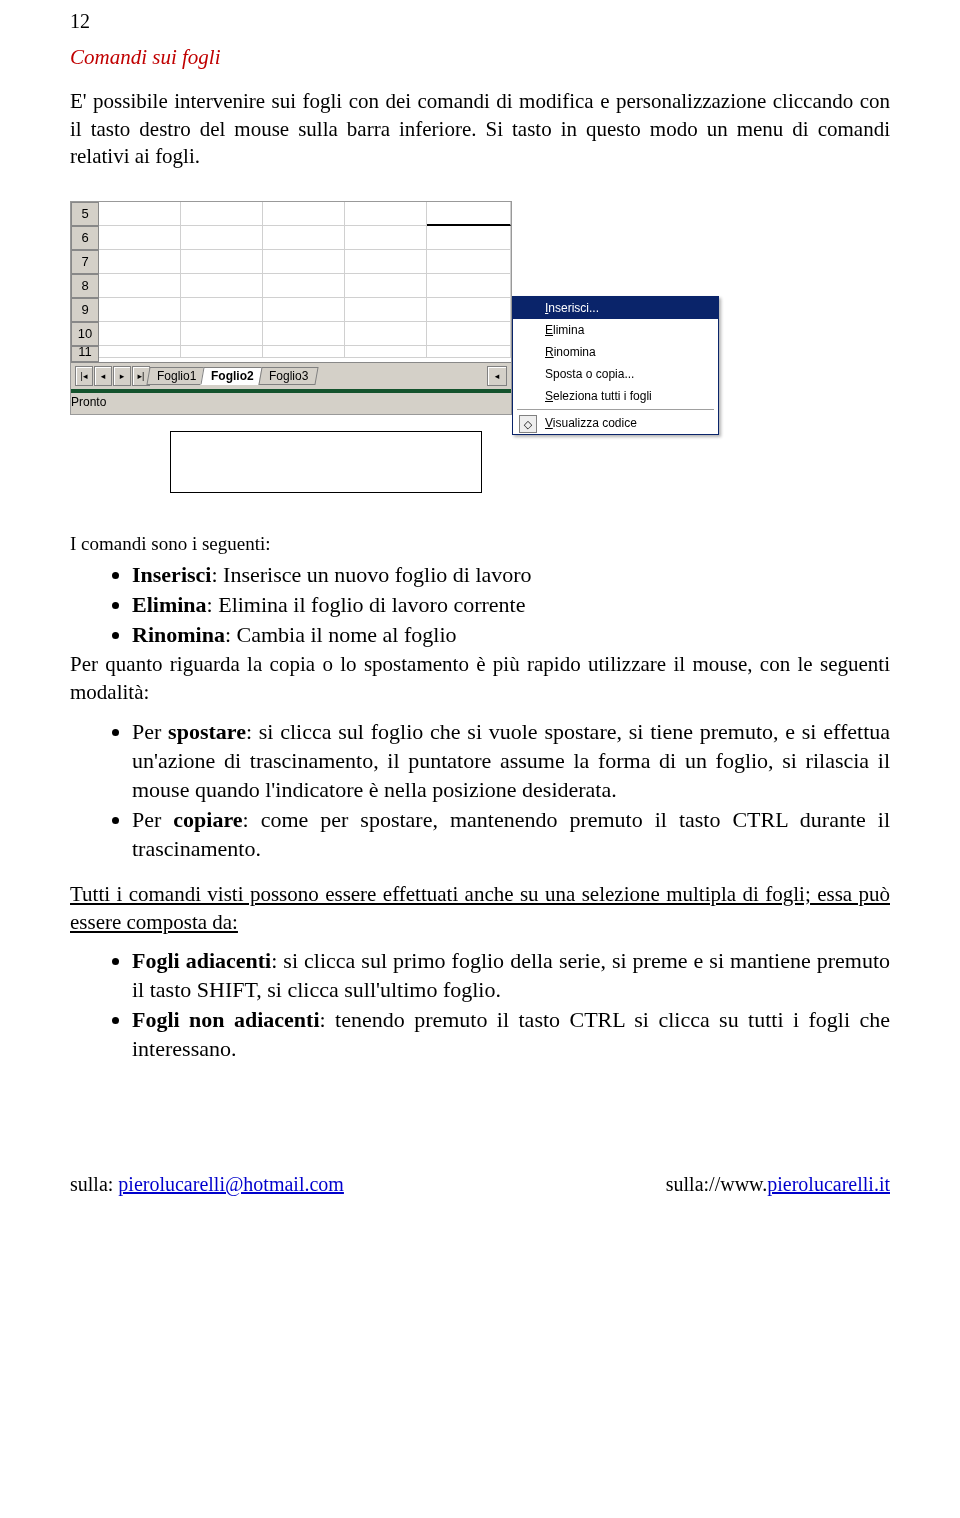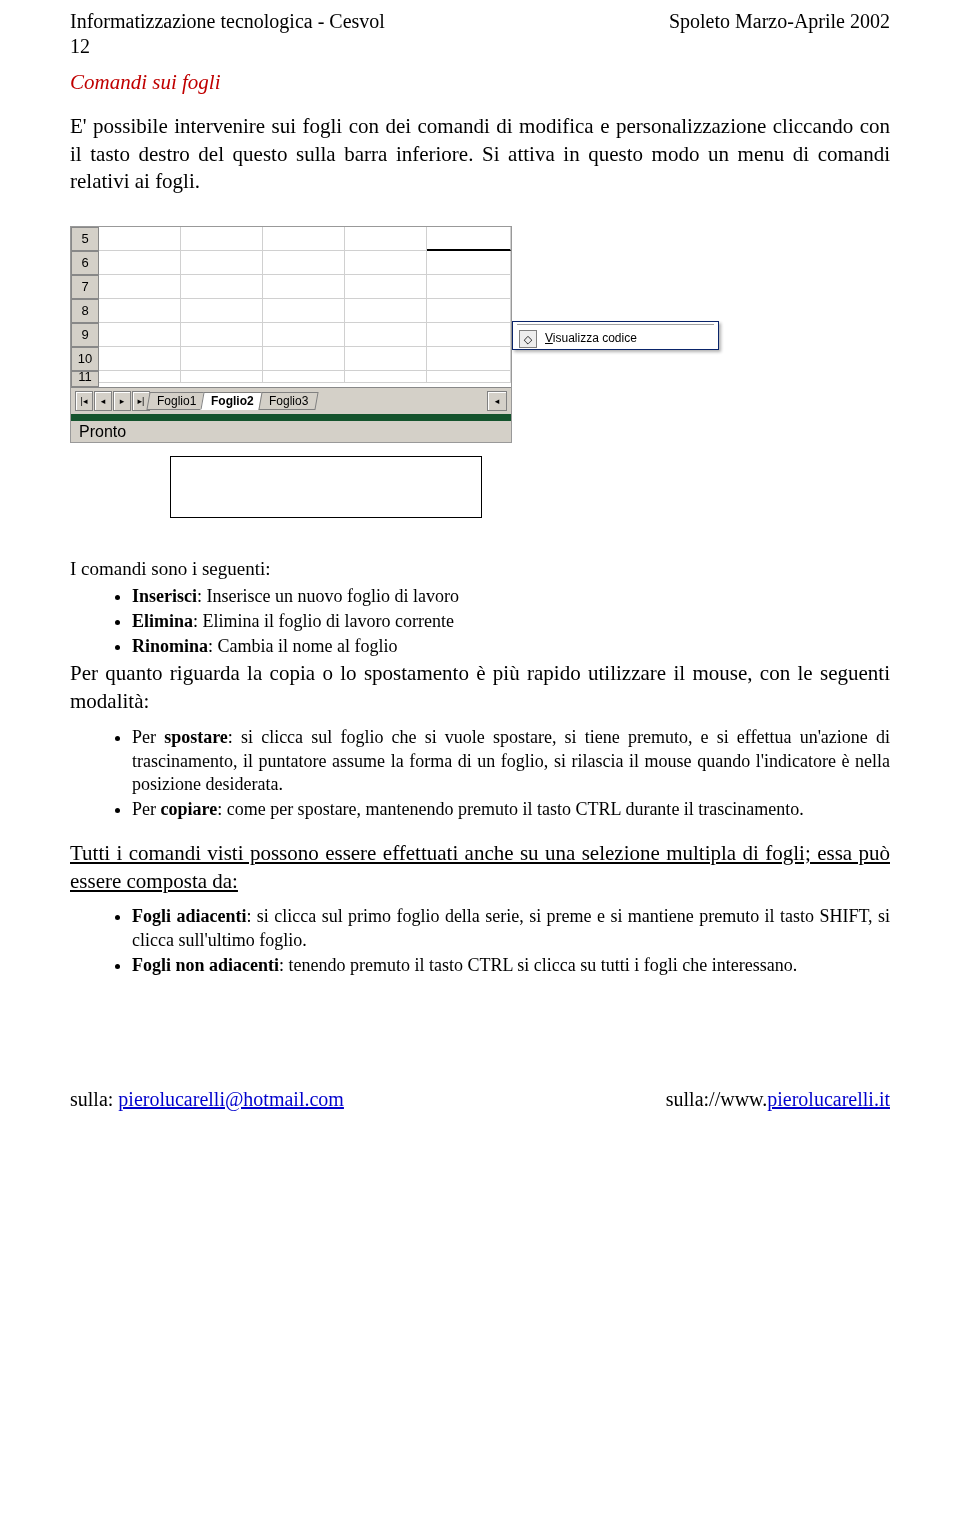--- a/index.html
+++ b/index.html
@@ -38,21 +38,21 @@
   }
   .para2 {
     font-size: 19px;
     text-align: justify;
     line-height: 1.32;
     margin: 16px 0 4px 0;
   }
   ul.bullets {
     margin: 2px 0 2px 0;
     padding-left: 62px;
-    font-size: 18px;
+    font-size: 22px;
     line-height: 1.32;
     text-align: justify;
   }
   ul.bullets li {
     margin-bottom: 1px;
   }
   .b { font-weight: bold; }
   .figure-wrap {
     margin: 30px 0 20px 0;
     position: relative;
@@ -132,23 +132,23 @@
     background: #d4d0c8;
     border: 1px solid #808080;
     box-shadow: inset 1px 1px 0 #fff;
     display: flex;
     align-items: center;
     justify-content: center;
     font-size: 9px;
   }
   .status-bar {
     background: #d4d0c8;
-    border-top: 7px solid #14532d;
-    padding: 2px 8px;
-    font-size: 16px;
+    border-top: 4px solid #14532d;
+    padding: 2px 0;
+    font-size: 12px;
     height: 17px;
     text-align: left;
   }
   
   .context-menu {
     position: absolute;
     left: 442px;
     top: 95px;
     width: 205px;
     background: #fff;
@@ -198,28 +198,24 @@
     justify-content: space-between;
     font-size: 20px;
     margin-top: 110px;
   }
   a.link { color: #0000cc; text-decoration: underline; }
 </style>
 </head>
 <body>
 
 <div class="page">
-  <div class="header">
-    <span>Informatizzazione tecnologica - Cesvol</span>
-    <span>Spoleto Marzo-Aprile 2002</span>
-  </div>
   <div class="page-number">12</div>
   <div class="section-title">Comandi sui fogli</div>
 
-  <p class="para">E' possibile intervenire sui fogli con dei comandi di modifica e personalizzazione cliccando con il tasto destro del questo sulla barra inferiore. Si attiva in questo modo un menu di comandi relativi ai fogli.</p>
+  <p class="para">E' possibile intervenire sui fogli con dei comandi di modifica e personalizzazione cliccando con il tasto destro del mouse sulla barra inferiore. Si tasto in questo modo un menu di comandi relativi ai fogli.</p>
 
   <div class="figure-wrap">
     <div class="sheet-frag">
       <div class="sheet-grid" id="sheet-grid">
           <div class="rowhdr">5</div>
           <div class="cell"></div>
           <div class="cell"></div>
           <div class="cell"></div>
           <div class="cell"></div>
           <div class="cell thick-bottom"></div>
@@ -269,20 +265,27 @@
             <div class="tab"><span>Foglio1</span></div>
             <div class="tab active"><span>Foglio2</span></div>
             <div class="tab"><span>Foglio3</span></div>
           </div>
         <div class="scroll-end">◂</div>
       </div>
       <div class="status-bar">Pronto</div>
     </div>
 
     <div class="context-menu">
+      <div id="menu-items">
+          <div class="menu-item selected"><span class="u-first">I</span>nserisci...</div>
+          <div class="menu-item"><span class="u-first">E</span>limina</div>
+          <div class="menu-item"><span class="u-first">R</span>inomina</div>
+          <div class="menu-item">Sposta o copia...</div>
+          <div class="menu-item"><span class="u-first">S</span>eleziona tutti i fogli</div>
+        </div>
       <div class="menu-sep"></div>
       <div class="menu-item">
         <span class="menu-icon">◇</span>
         <span><span class="u-first">V</span><span id="code-rest">isualizza codice</span></span>
       </div>
     </div>
 
     <div class="white-box"></div>
   </div>
 

